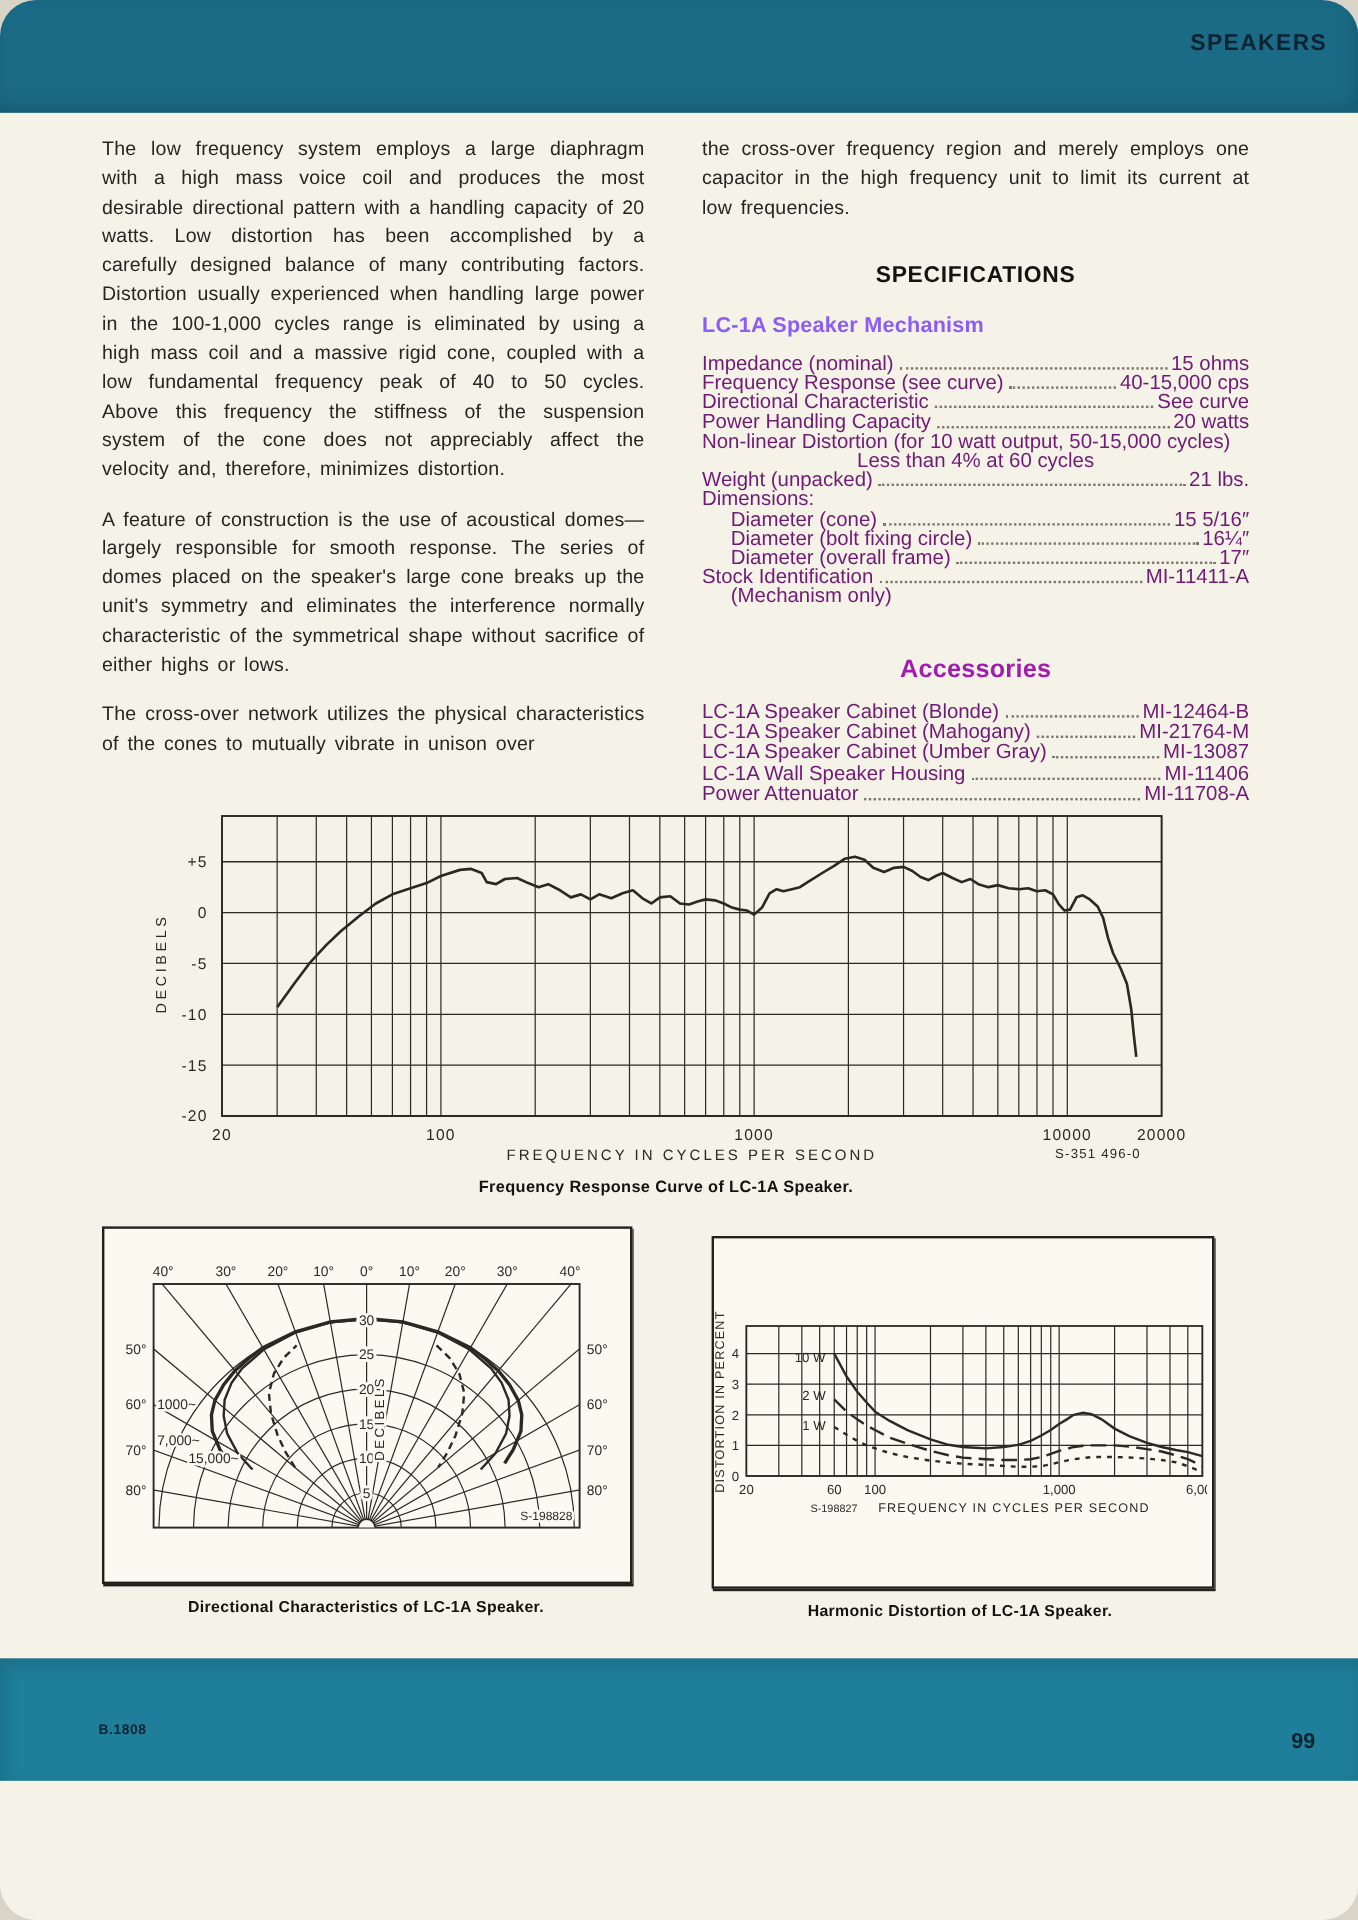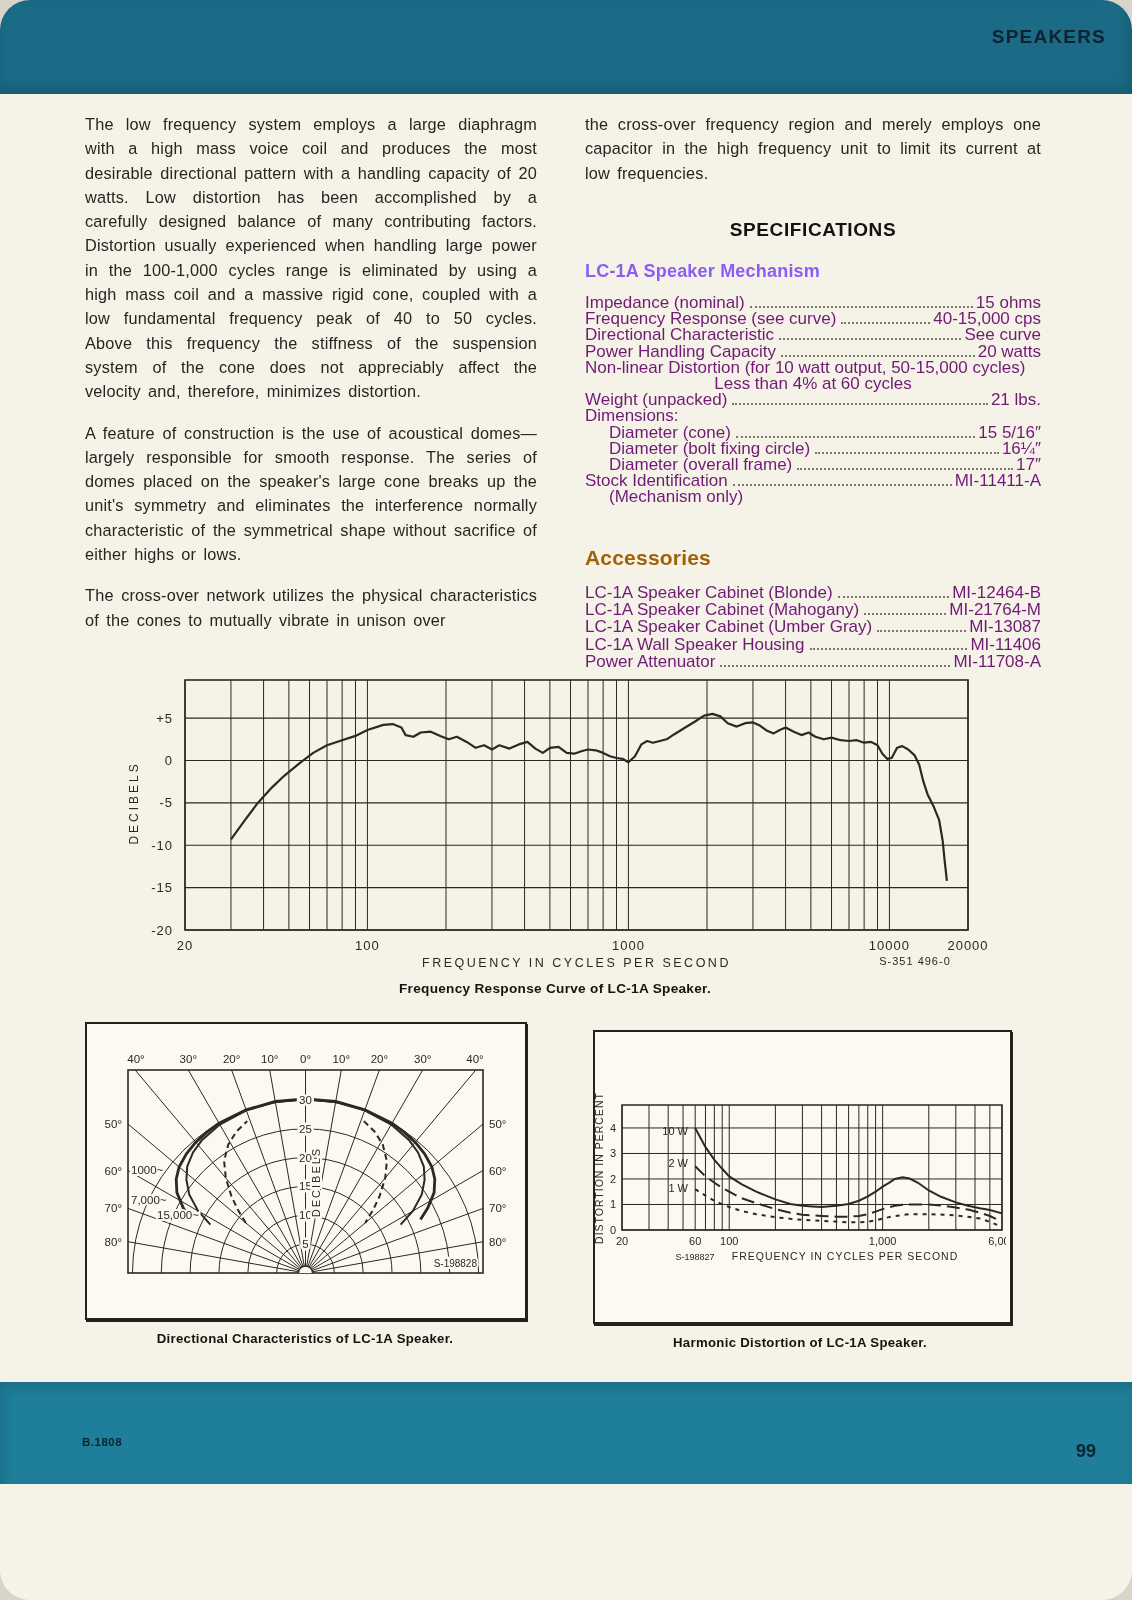--- a/index.html
+++ b/index.html
@@ -14,21 +14,21 @@
             box-shadow:inset 3px 5px 12px rgba(0,20,30,.15);}
   .foot-code{position:absolute;left:82px;top:1436px;font-size:11.5px;font-weight:bold;color:#0c2430;letter-spacing:.5px;}
   .foot-page{position:absolute;left:1076px;top:1441px;font-size:18px;font-weight:bold;color:#0c2430;}
   
   .col-left{position:absolute;left:85px;top:112px;width:452px;}
   .col-right{position:absolute;left:585px;top:112px;width:456px;}
   .body-copy p{margin:0 0 17px;font-size:16.3px;line-height:24.3px;text-align:justify;
                letter-spacing:.2px;word-spacing:2.5px;color:#26251f;}
   .h-specs{font-size:19px;font-weight:bold;text-align:center;letter-spacing:.6px;margin:34px 0 20px;color:#14130d;}
   .h-mech{font-size:18px;font-weight:bold;margin:0 0 13px;color:#8b5cf6;letter-spacing:.2px;}
-  .h-acc{font-size:21px;font-weight:bold;margin:40px 0 14px;color:#a16207;letter-spacing:.2px;}
+  .h-acc{font-size:21px;font-weight:bold;margin:40px 0 14px;color:#a21caf;letter-spacing:.2px;text-align:center;}
   .spec-row{display:flex;align-items:baseline;font-size:17px;line-height:16.2px;color:#701a75;}
   .spec-row.indent{padding-left:24px;}
   .spec-row.right{justify-content:center;}
   .spec-label{white-space:nowrap;}
   .leader{flex:1 1 auto;border-bottom:2px dotted #7d786a;margin:0 3px 3px 5px;min-width:10px;}
   .spec-value{white-space:nowrap;}
   .acc-list .spec-row{line-height:17.4px;}
   
   .chart{position:absolute;}
   #freq-chart{left:0;top:656px;width:1132px;height:340px;}

